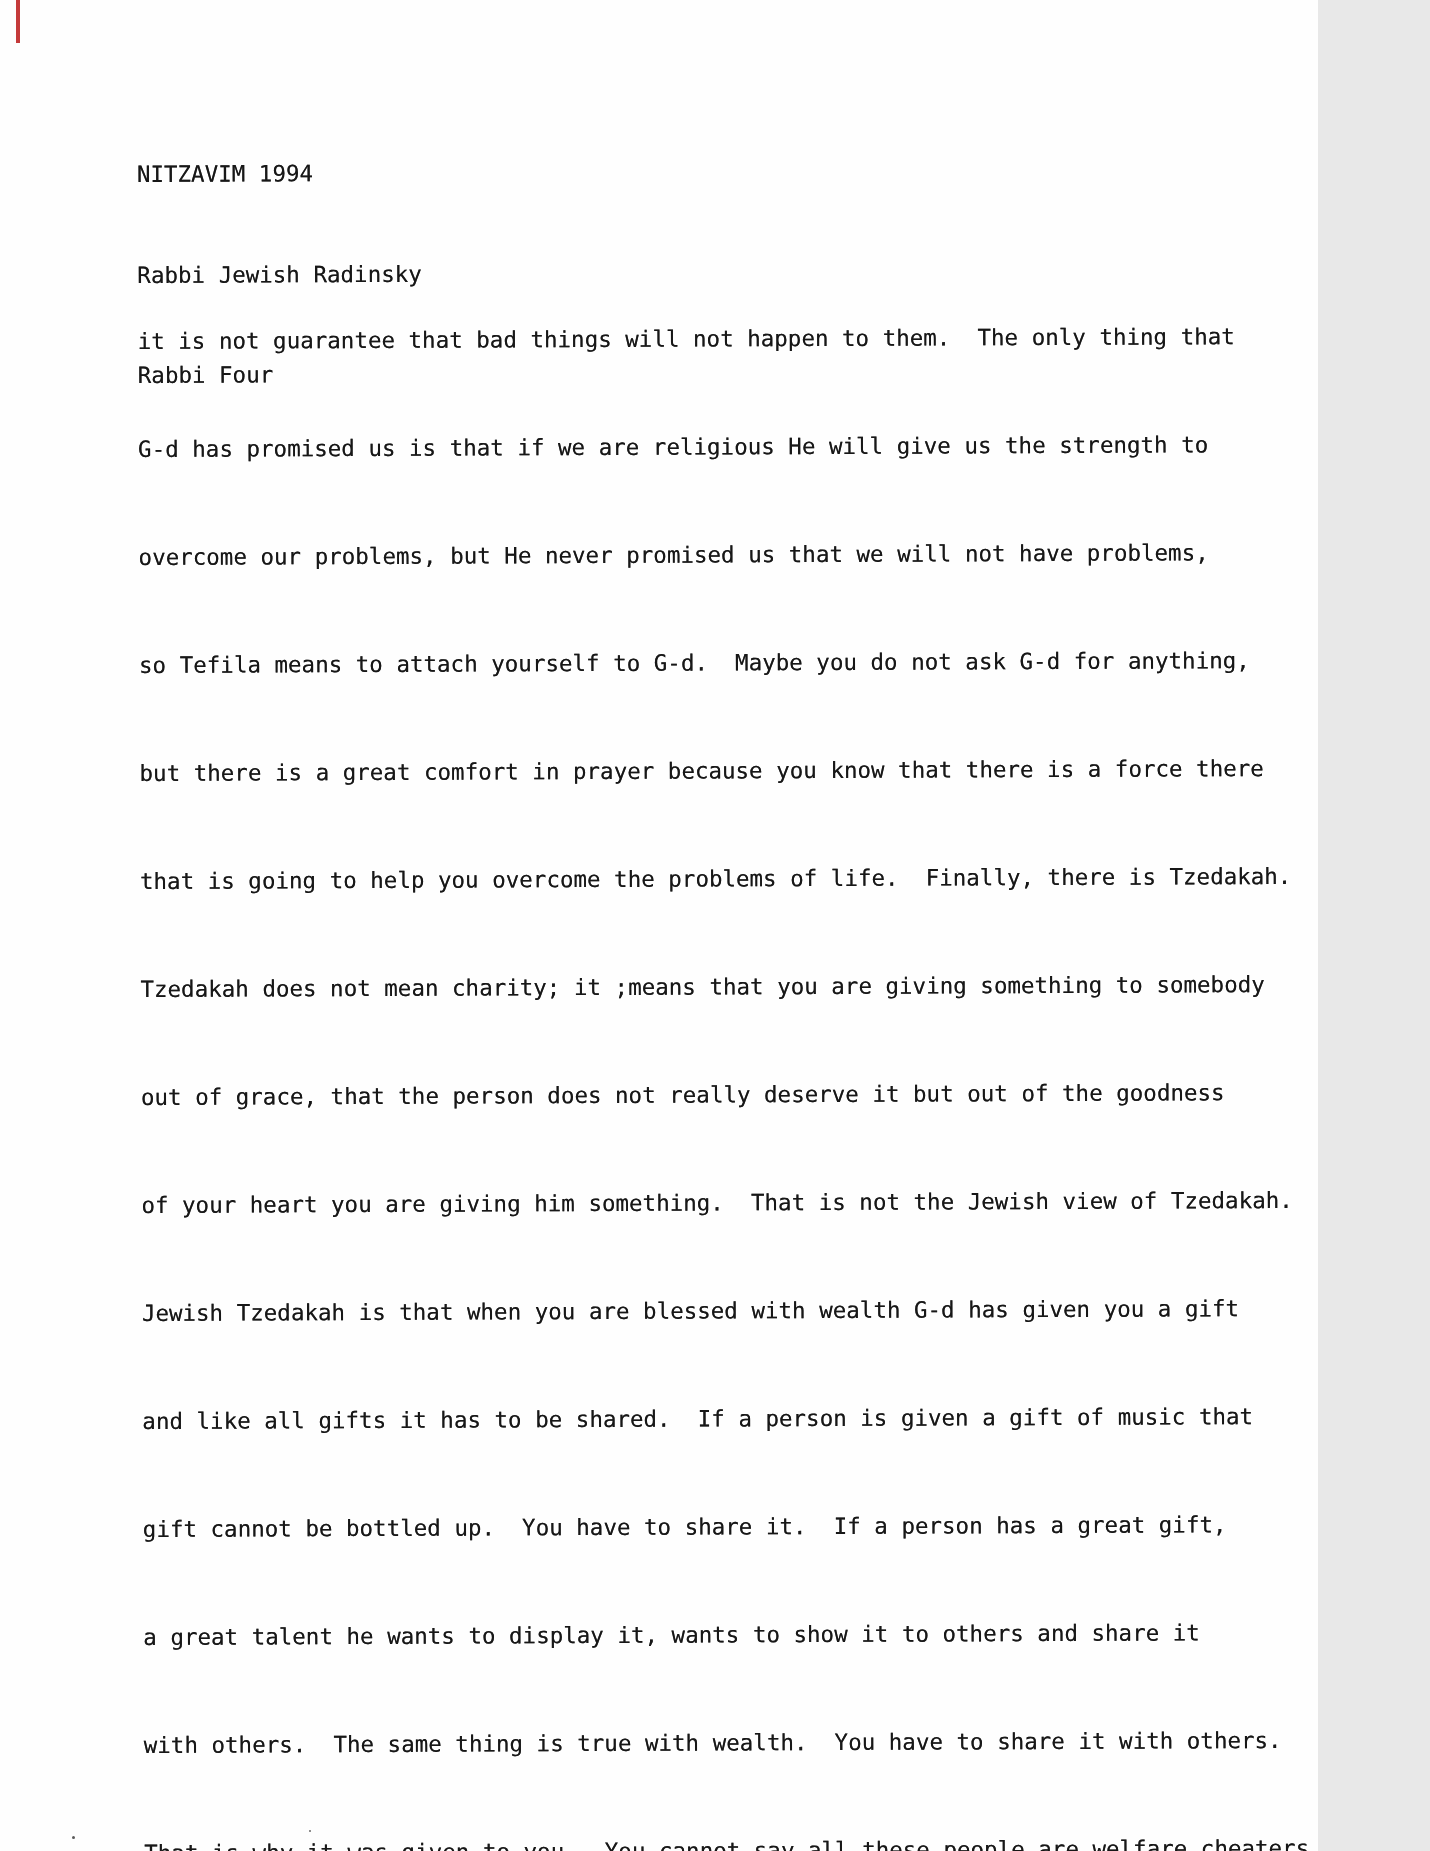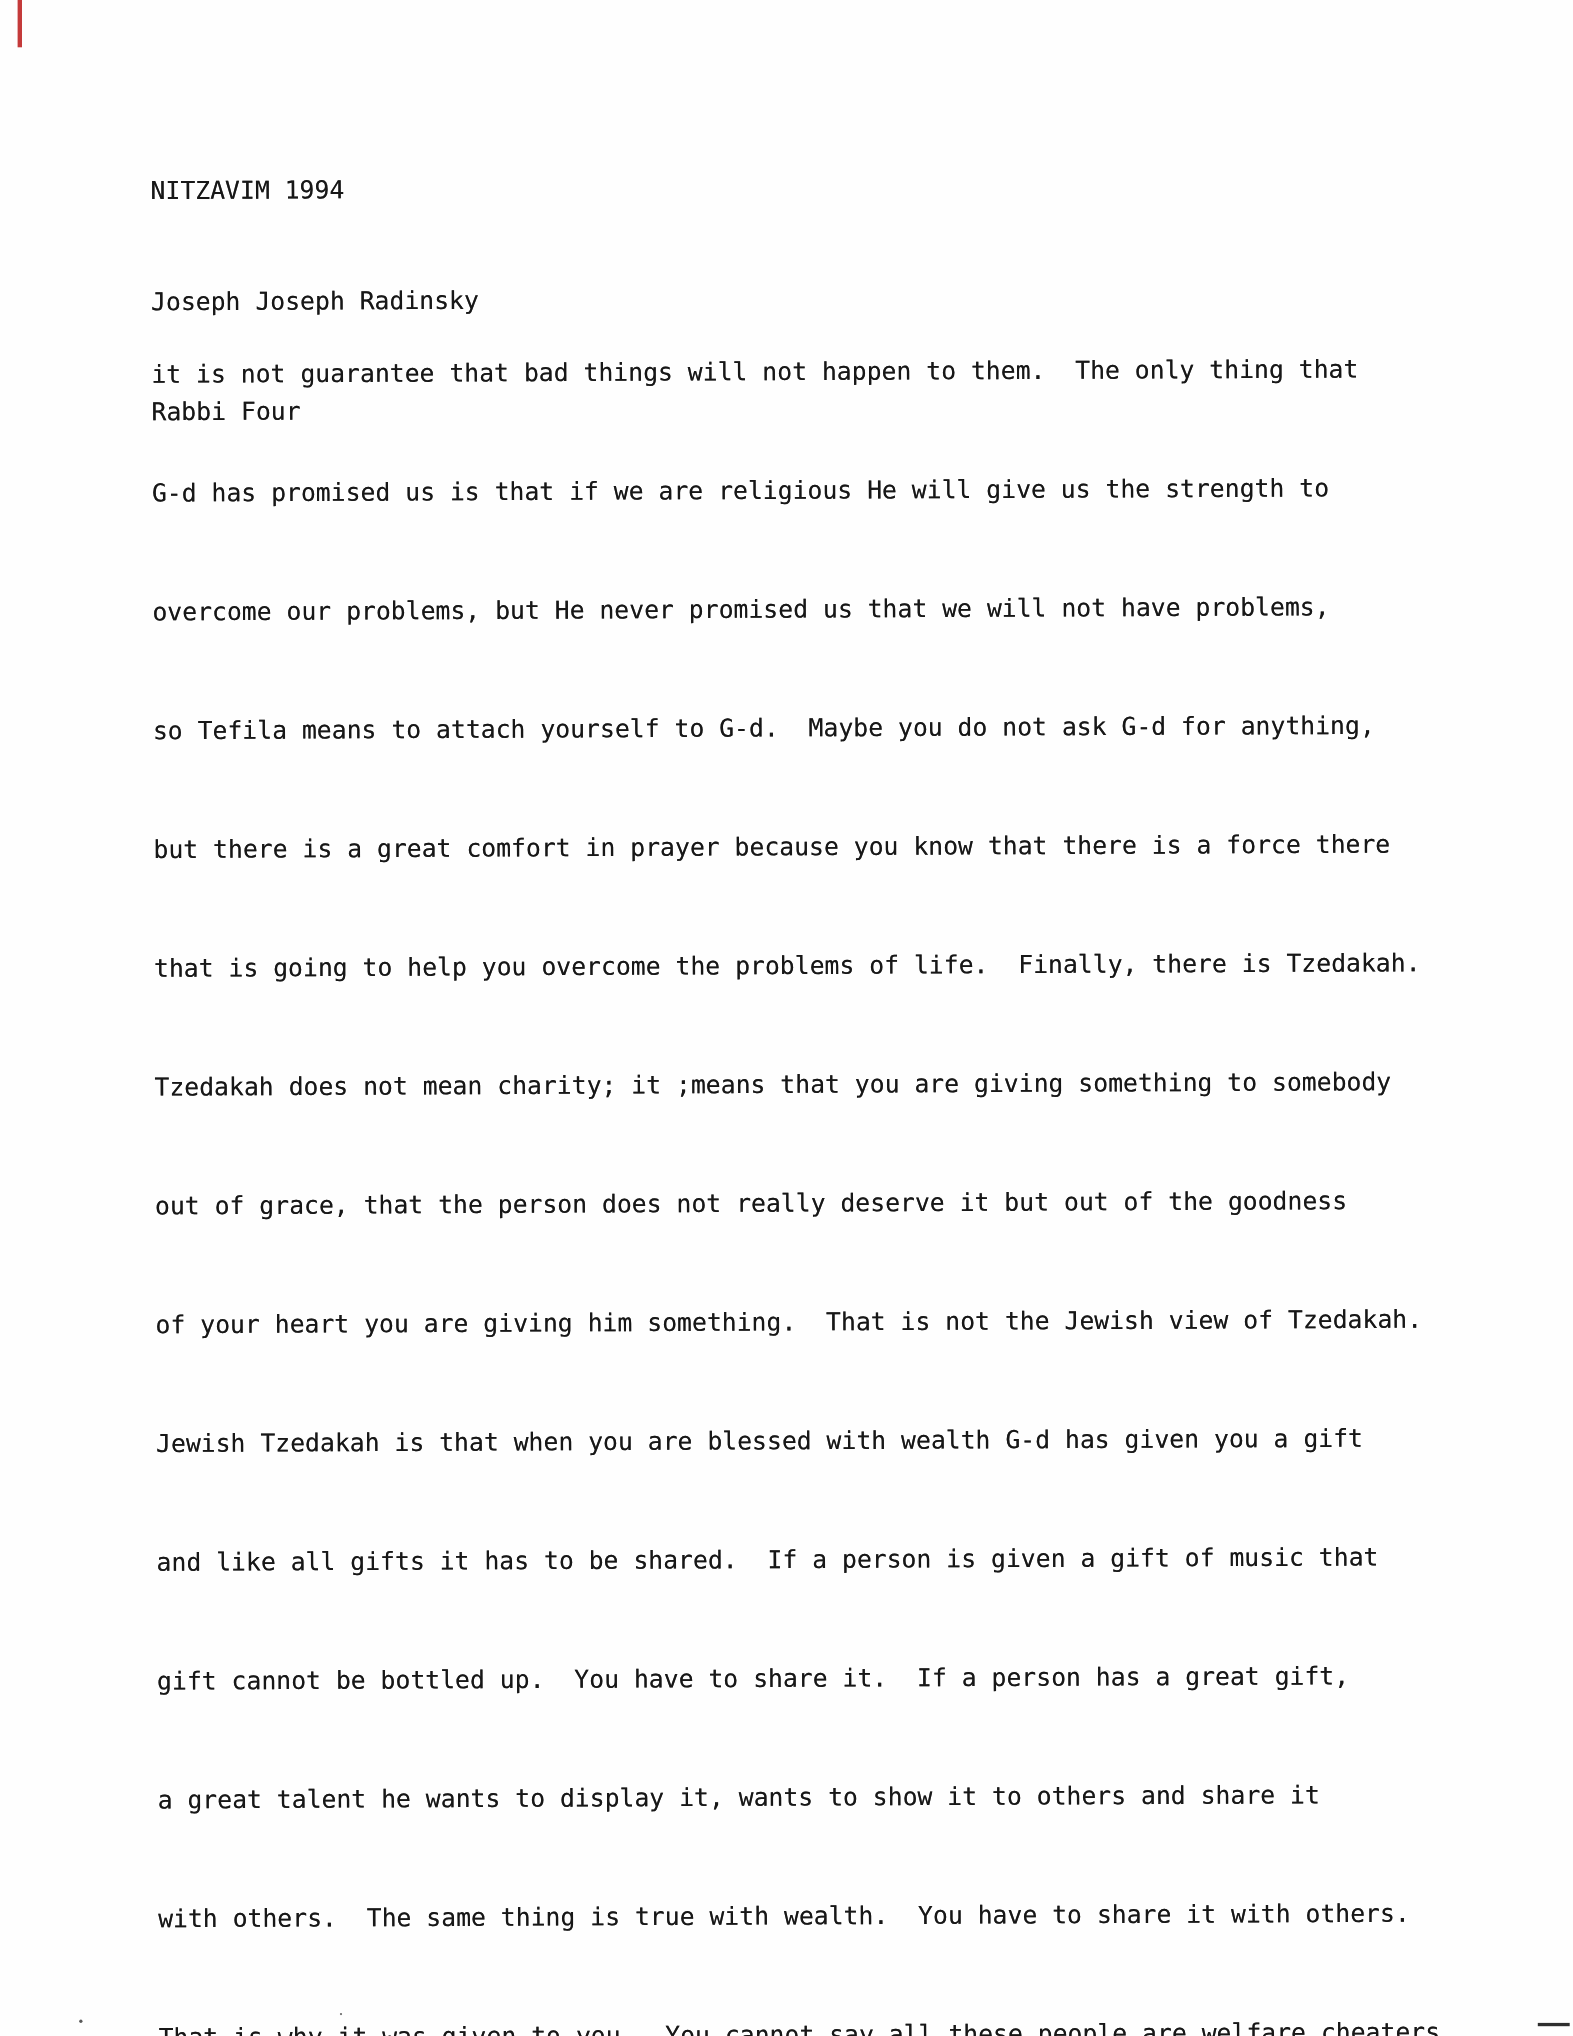--- a/index.html
+++ b/index.html
@@ -2,21 +2,21 @@
 <html><head>
 <meta charset="utf-8">
 <style>
   html, body {
     margin: 0;
     padding: 0;
     background: #e8e8e8;
   }
   .page {
     position: relative;
-    width: 1430px;
+    width: 1318px;
     height: 1851px;
     background: #fefefe;
     overflow: hidden;
     font-family: "DejaVu Sans Mono", "Liberation Mono", monospace;
     color: #171717;
   }
   .scan-content {
     position: absolute;
     left: 0;
     top: 0;
@@ -84,21 +84,21 @@
 <body>
 
 <div class="page">
 
   <div class="red-margin-mark" style="background: rgb(196, 58, 58);"></div>
 
   <div class="scan-content">
 
     <div class="doc-header">
       <div>NITZAVIM 1994</div>
-      <div>Joseph Joseph Radinsky</div>
+      <div>Rabbi Jewish Radinsky</div>
       <div>Rabbi Four</div>
     </div>
 
     <div class="doc-body">
 
       <div class="para-1">
         <div class="tline">it is not guarantee that bad things will not happen to them.  The only thing that</div>
         <div class="tline">G-d has promised us is that if we are religious He will give us the strength to</div>
         <div class="tline">overcome our problems, but He never promised us that we will not have problems,</div>
         <div class="tline">so Tefila means to attach yourself to G-d.  Maybe you do not ask G-d for anything,</div>

